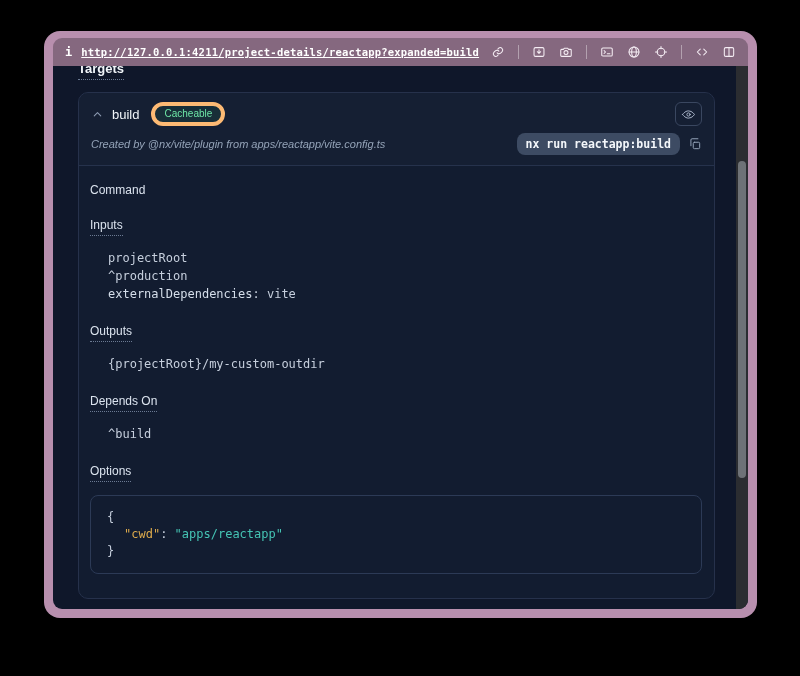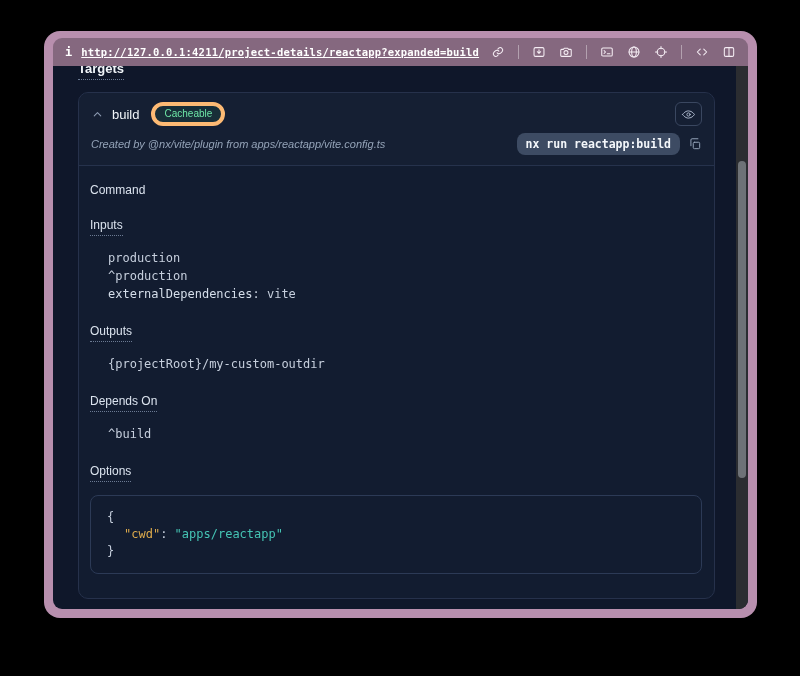--- a/index.html
+++ b/index.html
@@ -173,21 +173,21 @@
         </div>
 
         <div class="card-body">
 
           <div class="sec">
             <div class="sec-h">Command</div>
           </div>
 
           <div class="sec">
             <div class="sec-h"><span class="dotted-u">Inputs</span></div>
-            <div class="mono-line first">production</div>
+            <div class="mono-line first">projectRoot</div>
             <div class="mono-line">^production</div>
             <div class="mono-line"><span class="bold-key">externalDependencies</span><span>: vite</span></div>
           </div>
 
           <div class="sec">
             <div class="sec-h"><span class="dotted-u">Outputs</span></div>
             <div class="mono-line first">{projectRoot}/my-custom-outdir</div>
           </div>
 
           <div class="sec">

